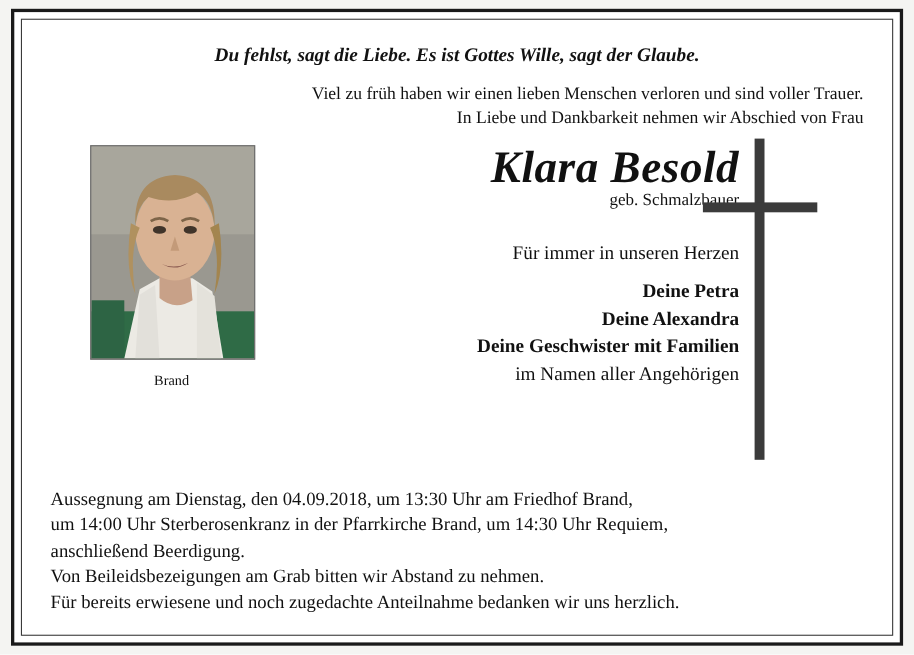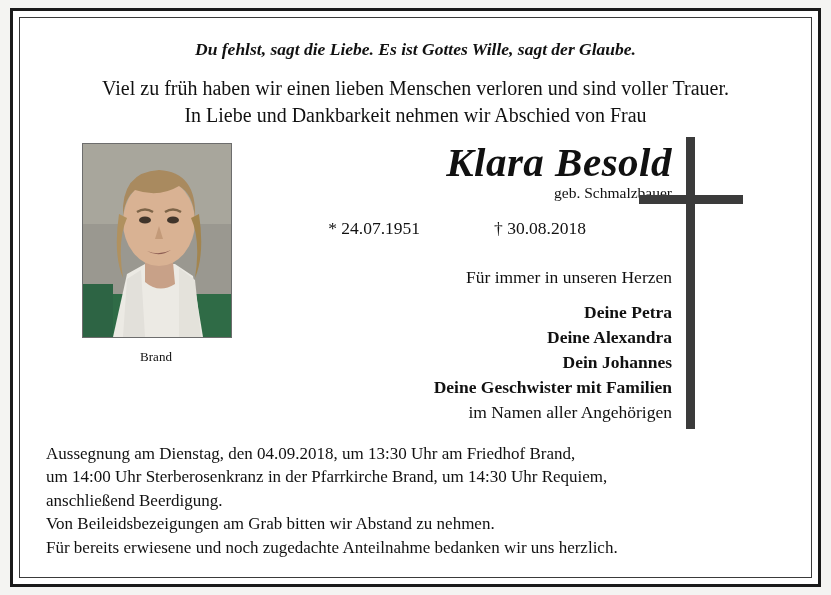--- a/index.html
+++ b/index.html
@@ -56,22 +56,22 @@
     font-style: italic;
     font-weight: bold;
     font-size: 17.5px;
     line-height: 1.32;
     color: #111111;
     margin: 6px 0 0 0;
   }
   .verse div { white-space: nowrap; }
 
   .intro {
-    text-align: center;
-    font-size: 20px;
+    text-align: right;
+    font-size: 16px;
     line-height: 1.35;
     margin-top: 14px;
     color: #111111;
   }
   .intro div { white-space: nowrap; }
 
   .middle {
     position: relative;
     margin-top: 8px;
     height: 320px;
@@ -212,29 +212,24 @@
               <path d="M76 82 L72 95 L80 95 Z" fill="#c39a79"></path>
               <path d="M64 107 Q76 114 88 106 Q76 112 64 107 Z" fill="#8c5c52"></path>
             </svg>
           </div>
 
           <div class="place">Brand</div>
 
           <div class="center-col">
             <div class="name">Klara Besold</div>
             <div class="maiden">geb. Schmalzbauer</div>
-            <div class="dates">
-              <span>* 24.07.1951</span>
-              <span>† 30.08.2018</span>
-            </div>
             <div class="forever">Für immer in unseren Herzen</div>
             <div class="family">
               <div class="bold">Deine Petra</div>
               <div class="bold">Deine Alexandra</div>
-              <div class="bold">Dein Johannes</div>
               <div class="bold">Deine Geschwister mit Familien</div>
               <div class="in-name">im Namen aller Angehörigen</div>
             </div>
           </div>
 
           <div class="cross">
             <div class="vert"></div>
             <div class="horz"></div>
           </div>
 

